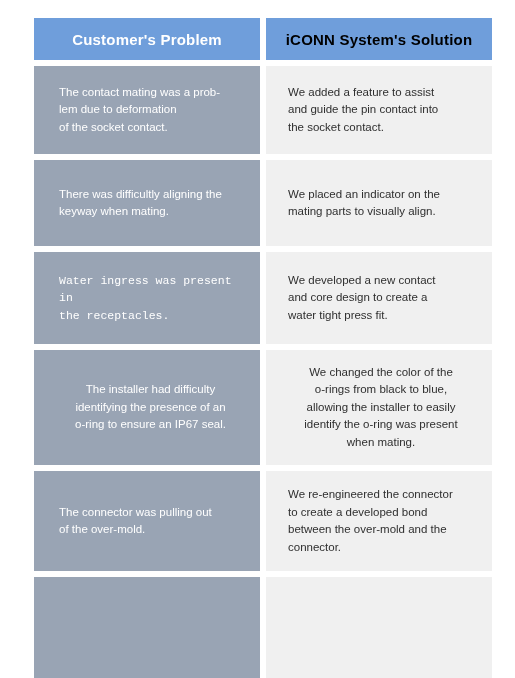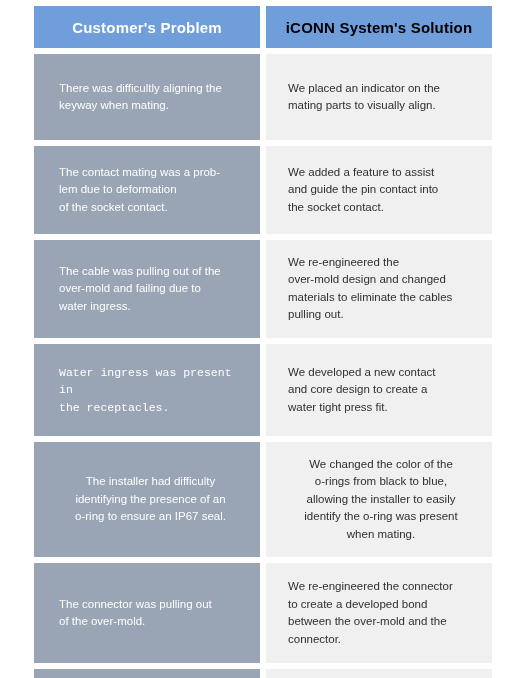--- a/index.html
+++ b/index.html
@@ -13,21 +13,21 @@
     height: 678px;
     font-family: "Liberation Sans", "DejaVu Sans", sans-serif;
     overflow: hidden;
   }
 
   .table-wrap {
     position: relative;
     width: 515px;
     height: 486px;
     box-sizing: border-box;
-    padding: 0 35px 6px 28px;
+    padding: 12px 35px 6px 28px;
   }
 
   .comparison-table {
     width: 452px;
     border-collapse: separate;
     border-spacing: 6px 6px;
     table-layout: fixed;
   }
 
   .comparison-table col.col-problem { width: 226px; }
@@ -93,53 +93,40 @@
       <tr>
         <th class="head-cell" style="background: rgb(111, 158, 219); color: rgb(255, 255, 255);">
           <span class="cell-text">Customer's Problem</span>
         </th>
         <th class="head-cell" style="background: rgb(111, 158, 219); color: #000000;">
           <span class="cell-text">iCONN System's Solution</span>
         </th>
       </tr>
     </thead>
     <tbody>
-      <tr data-row="1">
-        <td class="problem-cell" style="background: rgb(153, 164, 180); color: rgb(255, 255, 255);">
-          <span class="cell-text">There was difficultly aligning the
-keyway when mating.</span>
-        </td>
-        <td class="solution-cell" style="background: rgb(240, 240, 240); color: rgb(47, 47, 47);">
-          <span class="cell-text">We placed an indicator on the
-mating parts to visually align.</span>
-        </td>
-      </tr>
       <tr data-row="0">
         <td class="problem-cell" style="background: rgb(153, 164, 180); color: rgb(255, 255, 255);">
           <span class="cell-text">The contact mating was a prob-
 lem due to deformation
 of the socket contact.</span>
         </td>
         <td class="solution-cell" style="background: rgb(240, 240, 240); color: rgb(47, 47, 47);">
           <span class="cell-text">We added a feature to assist
 and guide the pin contact into
 the socket contact.</span>
         </td>
       </tr>
-      <tr data-row="2">
+      <tr data-row="1">
         <td class="problem-cell" style="background: rgb(153, 164, 180); color: rgb(255, 255, 255);">
-          <span class="cell-text">The cable was pulling out of the
-over-mold and failing due to
-water ingress.</span>
+          <span class="cell-text">There was difficultly aligning the
+keyway when mating.</span>
         </td>
         <td class="solution-cell" style="background: rgb(240, 240, 240); color: rgb(47, 47, 47);">
-          <span class="cell-text">We re-engineered the
-over-mold design and changed
-materials to eliminate the cables
-pulling out.</span>
+          <span class="cell-text">We placed an indicator on the
+mating parts to visually align.</span>
         </td>
       </tr>
       <tr data-row="3">
         <td class="problem-cell" style="background: rgb(153, 164, 180); color: rgb(255, 255, 255); font-family: Liberation Mono, monospace;">
           <span class="cell-text">Water ingress was present in
 the receptacles.</span>
         </td>
         <td class="solution-cell" style="background: rgb(240, 240, 240); color: rgb(47, 47, 47); margin-left: 8px;">
           <span class="cell-text">We developed a new contact
 and core design to create a

